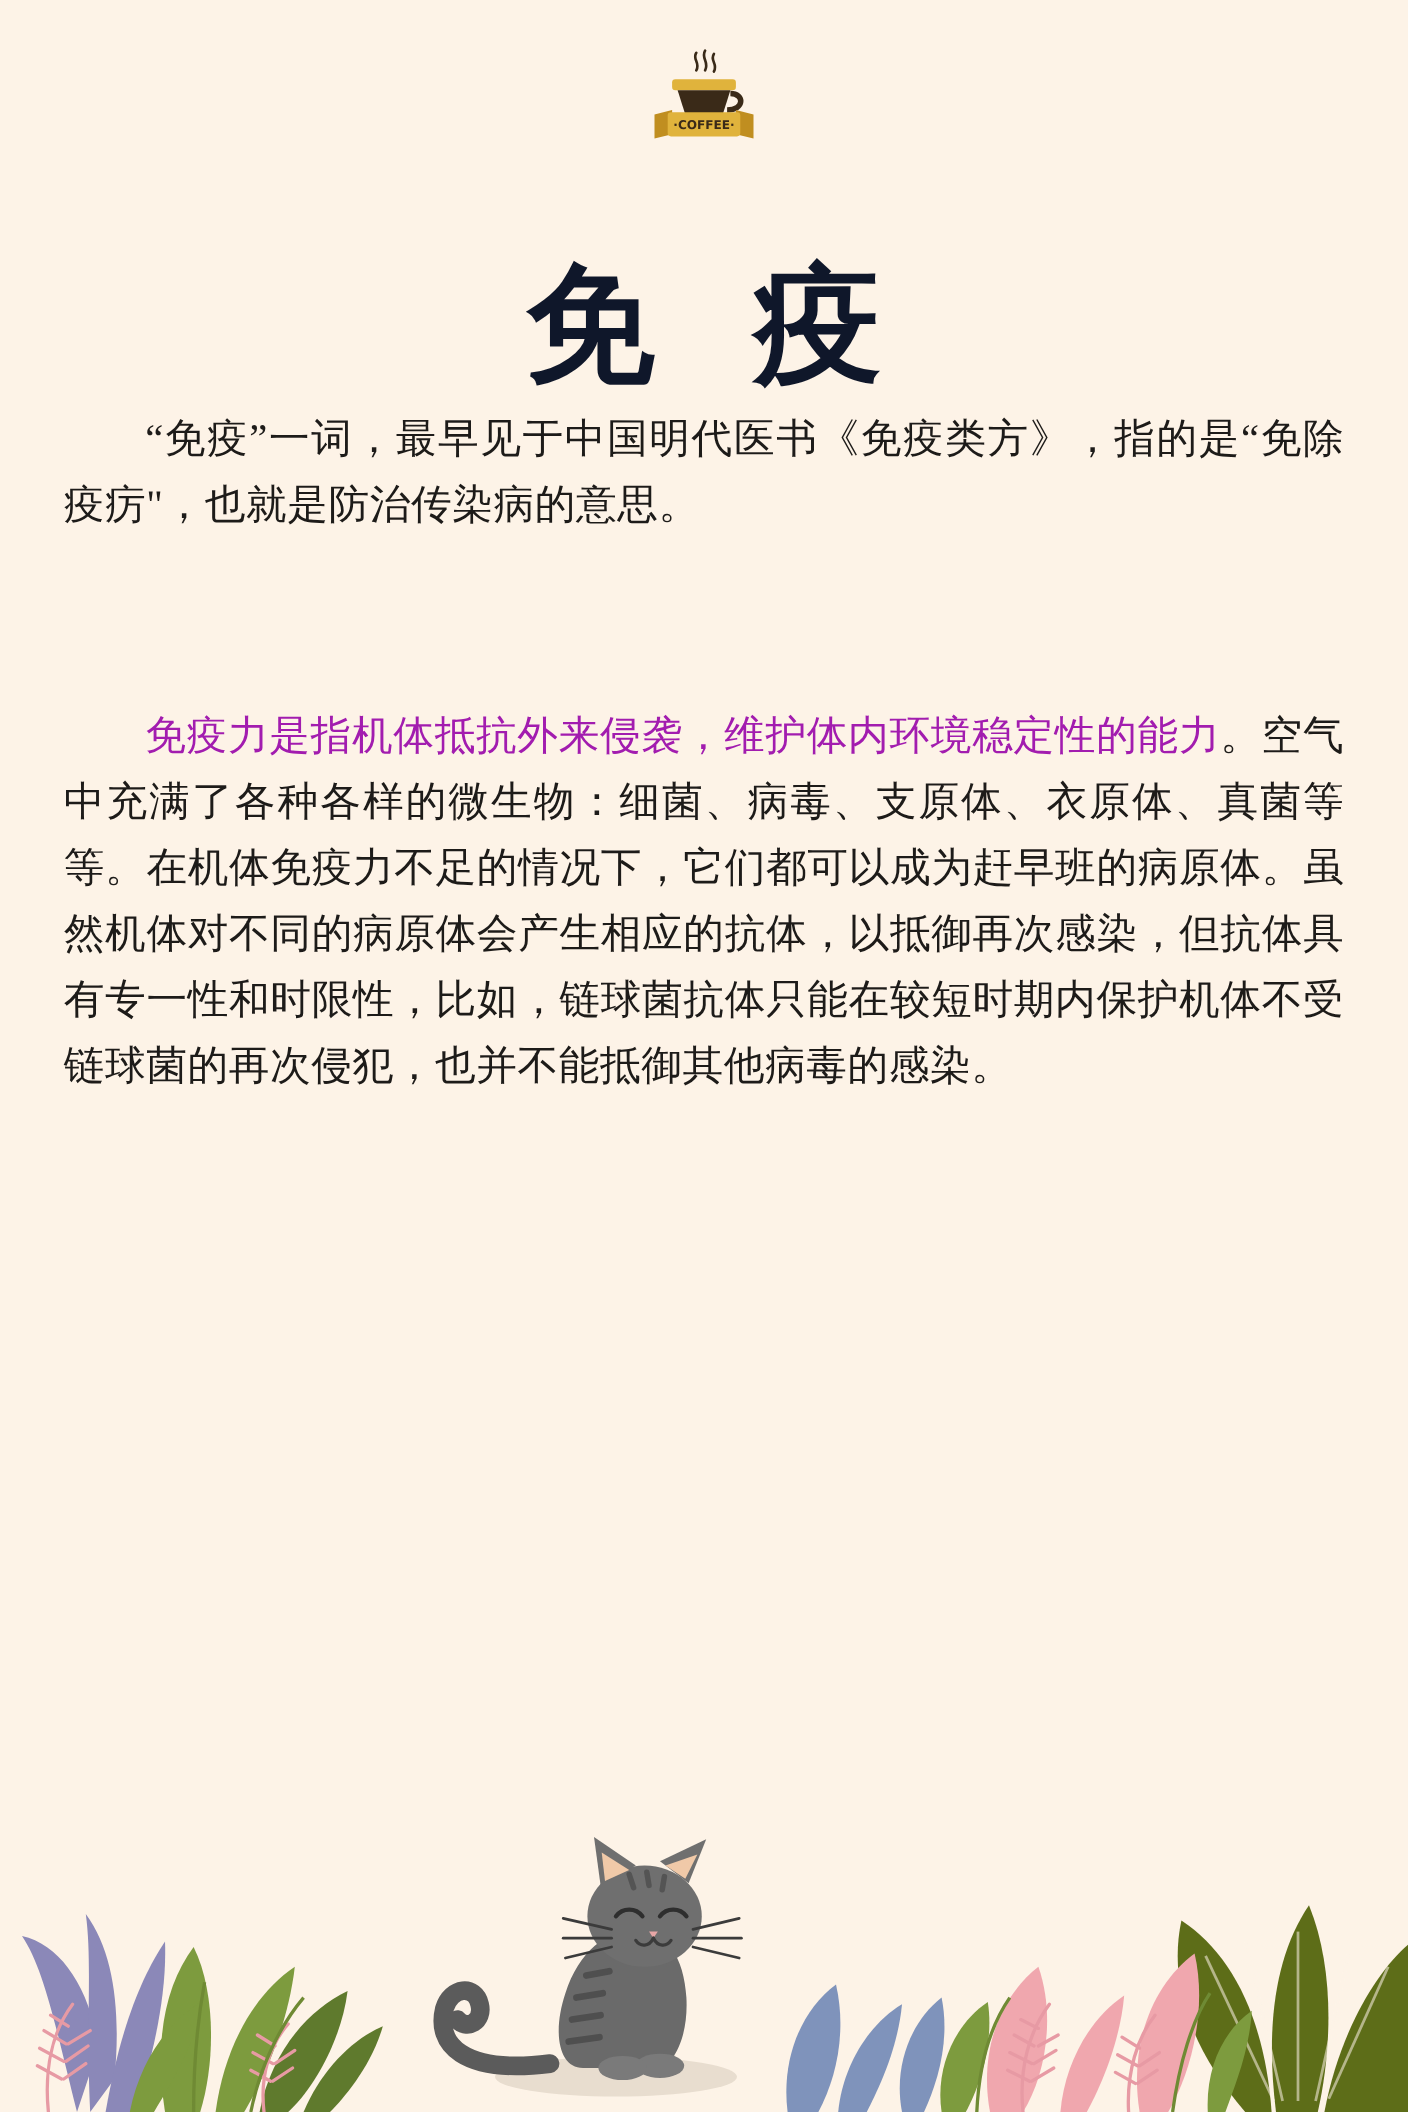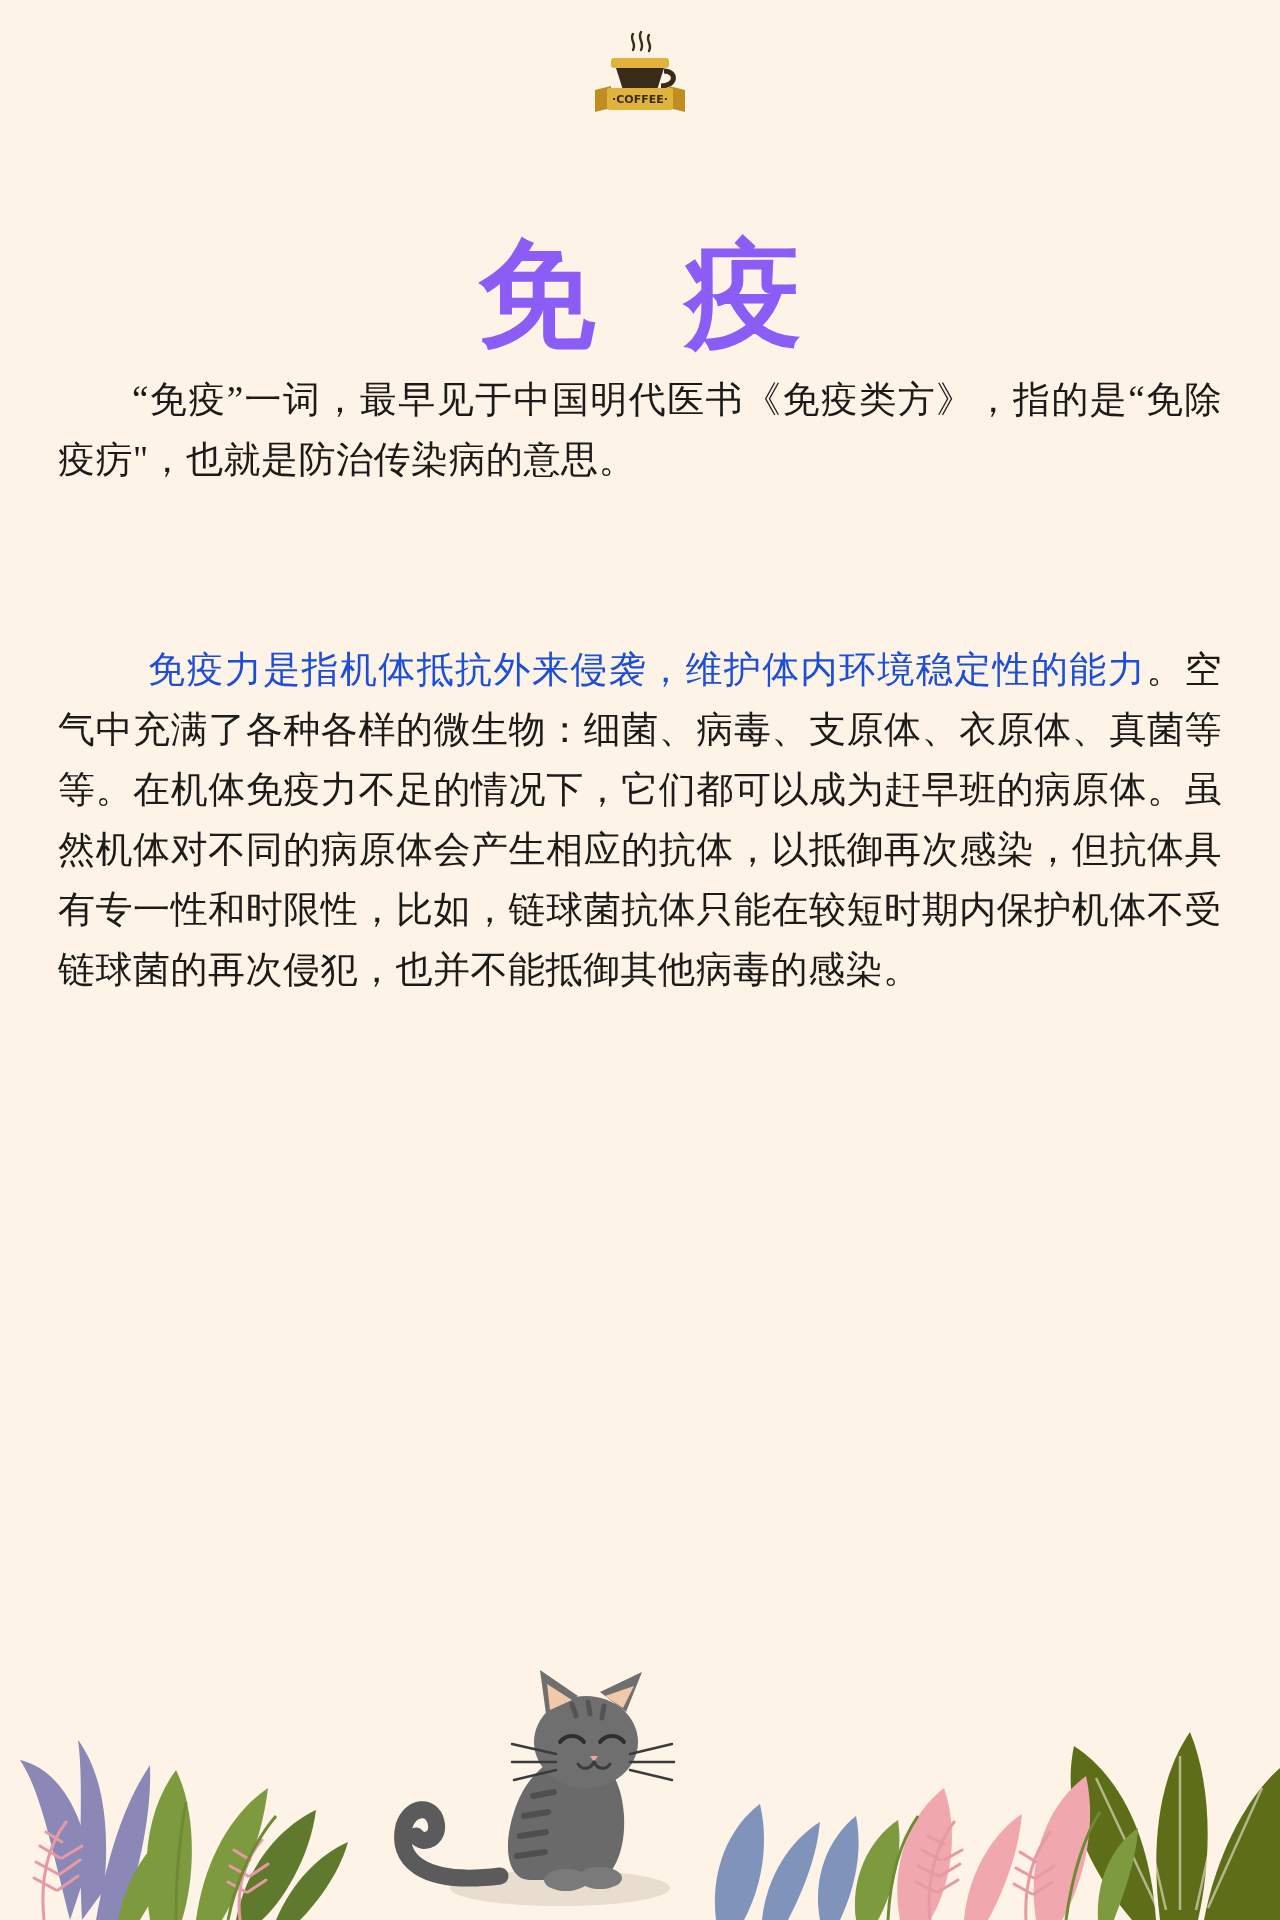--- a/index.html
+++ b/index.html
@@ -20,21 +20,21 @@
     width: 1280px;
     height: 1920px;
     background: #fdf3e7;
     box-sizing: border-box;
     overflow: hidden;
   }
 
   
   .logo-wrap {
     position: absolute;
-    top: 28px;
+    top: 42px;
     left: 0;
     width: 100%;
     display: flex;
     justify-content: center;
     text-decoration: underline;
   }
   .logo {
     position: relative;
     width: 110px;
     height: 92px;
@@ -46,21 +46,21 @@
     position: absolute;
     top: 150px;
     left: 0;
     width: 100%;
     text-align: center;
     font-size: 118px;
     line-height: 1.1;
     font-weight: bold;
     letter-spacing: 24px;
     text-indent: 24px;
-    color: #8b5cf6;
+    color: #0f172a;
     font-family: "DejaVu Serif", "Liberation Serif", serif;
   }
 
   
   .content {
     position: absolute;
     top: 370px;
     left: 58px;
     width: 1164px;
   }
@@ -74,22 +74,21 @@
     text-justify: inter-ideograph;
     letter-spacing: 0.5px;
   }
   p.para.indent {
     text-indent: 74px;
   }
   .gap-1 { height: 150px; }
   .gap-2 { height: 72px; }
 
   .hl {
-    color: #1d4ed8;
-    margin-left: 16px;
+    color: #a21caf;
   }
 
   
   .decor {
     position: absolute;
     left: 0;
     bottom: 0;
     width: 1280px;
     height: 330px;
     pointer-events: none;

